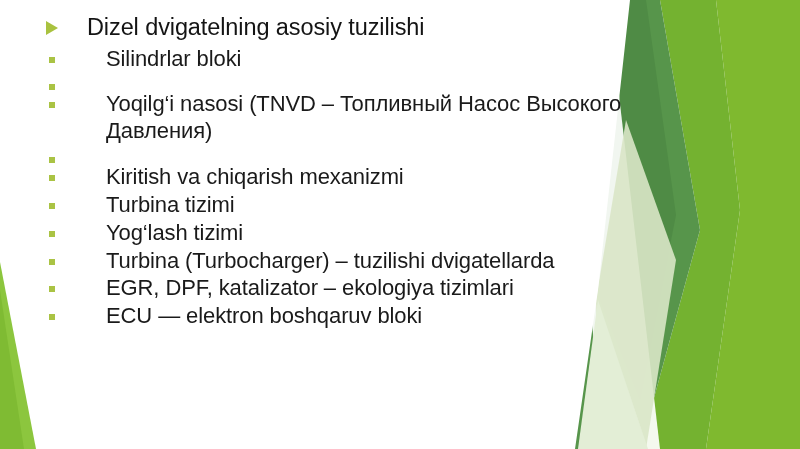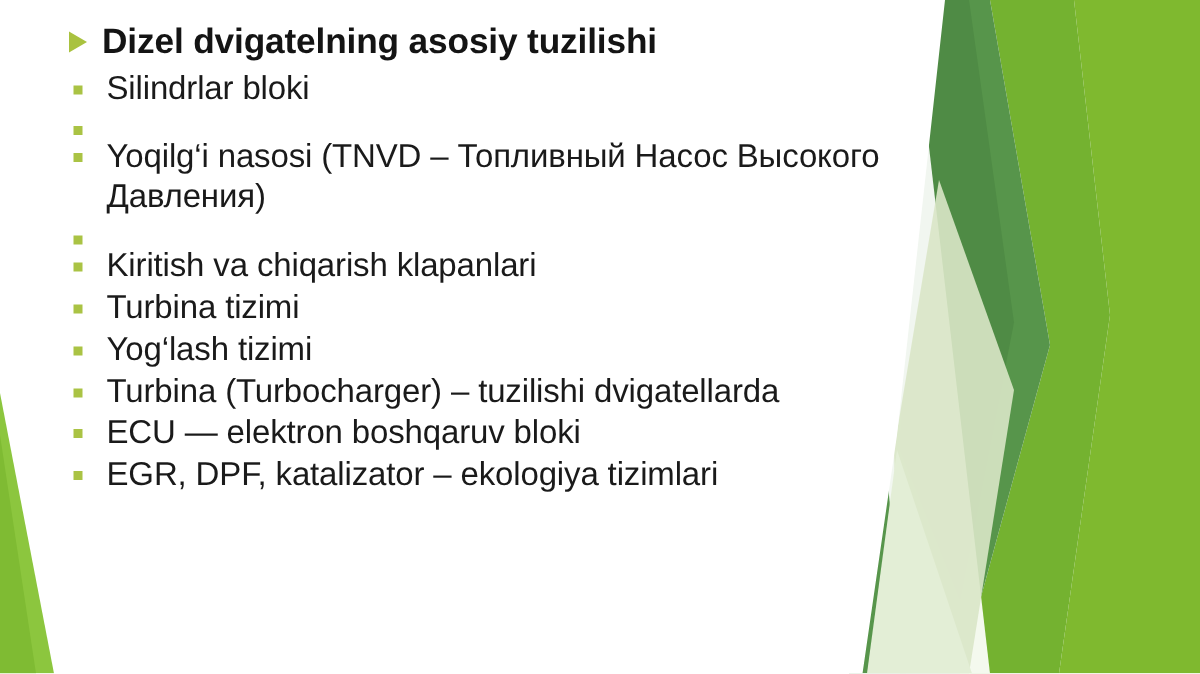--- a/index.html
+++ b/index.html
@@ -62,36 +62,38 @@
     width: 6px;
     height: 6px;
     background: #aac344;
     margin-top: 11px;
     margin-right: 16px;
     margin-left: 3px;
   }
 
   .title-text {
     font-size: 23.5px;
-    font-weight: bold;
+    font-weight: normal;
     color: #141414;
     line-height: 1.3;
     letter-spacing: -0.1px;
+    margin-left: 19px;
   }
 
   .item-text {
     font-size: 22px;
     font-weight: normal;
     color: #1a1a1a;
     line-height: 1.22;
     letter-spacing: -0.1px;
   }
 
   .item-row {
     margin-bottom: 1px;
+    gap: 35px;
   }
 </style>
 </head>
 <body>
 
 <div id="slide">
 
   <svg id="deco" viewBox="0 0 800 449" preserveAspectRatio="none" aria-hidden="true">
 
     <polygon points="800,0 800,449 706,449 740,210 716,0" fill="#7fb92f"></polygon>
@@ -133,42 +135,42 @@
       <span class="bullet-square"></span>
       <span class="item-text">Yoqilg‘i nasosi (TNVD – Топливный Насос Высокого Давления)</span>
     </div>
 
     <div class="line item-row">
       <span class="bullet-square"></span>
     </div>
 
     <div class="line item-row">
       <span class="bullet-square"></span>
-      <span class="item-text">Kiritish va chiqarish klapanlari</span>
+      <span class="item-text">Kiritish va chiqarish mexanizmi</span>
     </div>
 
     <div class="line item-row">
       <span class="bullet-square"></span>
       <span class="item-text">Turbina tizimi</span>
     </div>
 
     <div class="line item-row">
       <span class="bullet-square"></span>
       <span class="item-text">Yog‘lash tizimi</span>
     </div>
 
     <div class="line item-row">
       <span class="bullet-square"></span>
       <span class="item-text">Turbina (Turbocharger) – tuzilishi dvigatellarda</span>
     </div>
 
     <div class="line item-row">
       <span class="bullet-square"></span>
-      <span class="item-text">ECU — elektron boshqaruv bloki</span>
+      <span class="item-text">EGR, DPF, katalizator – ekologiya tizimlari</span>
     </div>
 
     <div class="line item-row">
       <span class="bullet-square"></span>
-      <span class="item-text">EGR, DPF, katalizator – ekologiya tizimlari</span>
+      <span class="item-text">ECU — elektron boshqaruv bloki</span>
     </div>
 
   </div>
 </div>
 
 </body></html>

